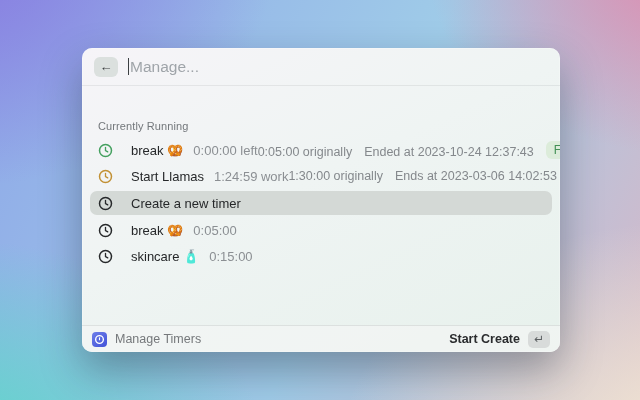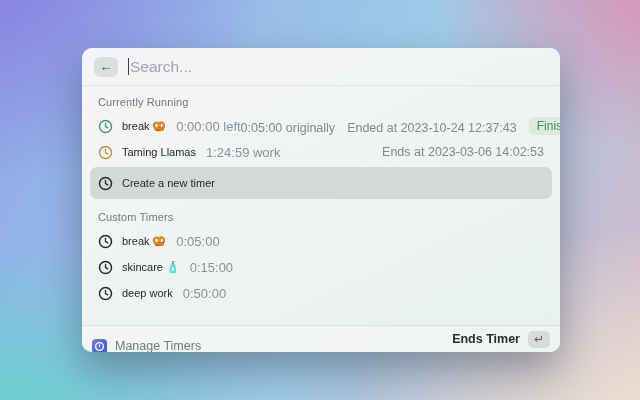--- a/index.html
+++ b/index.html
@@ -24,37 +24,37 @@
   .searchbar { height: 38px; display: flex; align-items: center; padding: 0 12px;
     border-bottom: 1px solid rgba(40,50,50,0.08); }
   .back-btn { width: 24px; height: 20px; border-radius: 6px; background: #dbe0de;
     display: flex; align-items: center; justify-content: center;
     color: #3a3d3e; font-size: 13px; line-height: 1; cursor: pointer; }
   .search-field { display: flex; align-items: center; margin-left: 10px; flex: 1; }
   .caret { width: 1px; height: 17px; background: #3c4043; margin-right: 1px; }
   .placeholder { font-size: 15.5px; color: #9fa4a9; }
   
   .list { padding: 4px 8px 0; }
-  .sec-header { font-size: 11px; color: #73777b; padding: 6px 8px 5px; letter-spacing: 0.1px; }
+  .sec-header { font-size: 11px; color: #73777b; padding: 6px 8px 5px; letter-spacing: 0.1px; margin-top: 24px; }
   .sec-header.second { padding-top: 10px; }
   .row { height: 26px; display: flex; align-items: center; padding: 0 8px; border-radius: 7px; }
-  .row.selected { background: #d4d9d6; height: 32px; margin: 2px 0; }
+  .row.selected { background: #d4d9d6; height: 24px; margin: 2px 0; }
   .clock { display: flex; align-items: center; flex: 0 0 auto; }
   .clock.green { color: #44a05f; }
   .clock.amber { color: #c29135; }
   .clock.dark  { color: #27292b; }
-  .row-title { margin-left: 9px; font-size: 11px; color: #26282a; white-space: nowrap; }
+  .row-title { margin-left: 18px; font-size: 13px; color: #26282a; white-space: nowrap; }
   .row-sub { margin-left: 10px; font-size: 13px; color: #8b8f93; white-space: nowrap; }
   .right-group { margin-left: auto; display: flex; align-items: flex-end; gap: 12px; }
   .meta { font-size: 12.5px; color: #84888c; white-space: nowrap; }
   .badge { font-size: 12px; padding: 2px 8px; border-radius: 6px; font-weight: 500; }
   .badge.finished { background: #dcecda; color: #429055; }
   
   .footer { position: absolute; left: 0; right: 0; bottom: 0; height: 23px;
-    border-top: 1px solid rgba(40,50,50,0.10); display: flex; 
+    border-top: 1px solid rgba(40,50,50,0.10); display: flex; align-items: center;
     padding: 13px 10px; background: rgba(245,246,245,0.55); }
   .app-icon { width: 15px; height: 15px; border-radius: 4px;
     background: linear-gradient(140deg, #6f7fe9 0%, #4152d8 100%);
     display: flex; align-items: center; justify-content: center; }
   .footer-label { margin-left: 8px; font-size: 12.5px; color: #75787b; }
   .footer-right { margin-left: auto; display: flex; align-items: center; }
   .action-label { font-size: 12.5px; font-weight: 700; color: #2a2c2e; }
   .keycap { margin-left: 8px; min-width: 22px; height: 17px; border-radius: 5px;
     background: #d8dbda; color: #5c6062; font-size: 12px;
     display: flex; align-items: center; justify-content: center; padding: 0 4px; }
@@ -63,21 +63,21 @@
 <body>
 
 <div class="window">
 
   <div class="searchbar">
     <div class="back-btn">
       <span>←</span>
     </div>
     <div class="search-field">
       <span class="caret"></span>
-      <span class="placeholder">Search...</span>
+      <span class="placeholder">Manage...</span>
     </div>
   </div>
 
   <div class="list">
 
     <div class="sec-header">Currently Running</div>
 
     <div class="row">
       <span class="clock green">
         <svg viewBox="0 0 16 16" width="15" height="15">
@@ -94,39 +94,39 @@
       </span>
     </div>
 
     <div class="row">
       <span class="clock amber">
         <svg viewBox="0 0 16 16" width="15" height="15">
             <circle cx="8" cy="8" r="6.4" fill="none" stroke="currentColor" stroke-width="1.6"></circle>
             <path d="M8 4.6 V8 L10.4 9.4" fill="none" stroke="currentColor" stroke-width="1.4" stroke-linecap="round"></path>
           </svg>
       </span>
-      <span class="row-title">Taming Llamas</span>
+      <span class="row-title">Start Llamas</span>
       <span class="row-sub">1:24:59 work</span>
       <span class="right-group">
+        <span class="meta">1:30:00 originally</span>
         <span class="meta">Ends at 2023-03-06 14:02:53</span>
 
       </span>
     </div>
 
     <div class="row selected">
       <span class="clock dark">
         <svg viewBox="0 0 16 16" width="15" height="15">
             <circle cx="8" cy="8" r="6.4" fill="none" stroke="currentColor" stroke-width="1.6"></circle>
             <path d="M8 4.6 V8 L10.4 9.4" fill="none" stroke="currentColor" stroke-width="1.4" stroke-linecap="round"></path>
           </svg>
       </span>
       <span class="row-title">Create a new timer</span>
     </div>
 
-    <div class="sec-header second">Custom Timers</div>
 
     <div class="row">
       <span class="clock dark">
         <svg viewBox="0 0 16 16" width="15" height="15">
             <circle cx="8" cy="8" r="6.4" fill="none" stroke="currentColor" stroke-width="1.6"></circle>
             <path d="M8 4.6 V8 L10.4 9.4" fill="none" stroke="currentColor" stroke-width="1.4" stroke-linecap="round"></path>
           </svg>
       </span>
       <span class="row-title">break 🥨</span>
       <span class="row-sub">0:05:00</span>
@@ -138,40 +138,30 @@
         <svg viewBox="0 0 16 16" width="15" height="15">
             <circle cx="8" cy="8" r="6.4" fill="none" stroke="currentColor" stroke-width="1.6"></circle>
             <path d="M8 4.6 V8 L10.4 9.4" fill="none" stroke="currentColor" stroke-width="1.4" stroke-linecap="round"></path>
           </svg>
       </span>
       <span class="row-title">skincare 🧴</span>
       <span class="row-sub">0:15:00</span>
     </div>
 
 
-    <div class="row">
-      <span class="clock dark">
-        <svg viewBox="0 0 16 16" width="15" height="15">
-            <circle cx="8" cy="8" r="6.4" fill="none" stroke="currentColor" stroke-width="1.6"></circle>
-            <path d="M8 4.6 V8 L10.4 9.4" fill="none" stroke="currentColor" stroke-width="1.4" stroke-linecap="round"></path>
-          </svg>
-      </span>
-      <span class="row-title">deep work</span>
-      <span class="row-sub">0:50:00</span>
-    </div>
 
   </div>
 
   <div class="footer">
     <div class="app-icon">
       <svg viewBox="0 0 16 16" width="11" height="11">
           <circle cx="8" cy="8" r="5.6" fill="none" stroke="#ffffff" stroke-width="2"></circle>
           <path d="M8 5.6 V8.4" fill="none" stroke="#ffffff" stroke-width="1.6" stroke-linecap="round"></path>
         </svg>
     </div>
     <span class="footer-label">Manage Timers</span>
     <div class="footer-right">
-      <span class="action-label">Ends Timer</span>
+      <span class="action-label">Start Create</span>
       <span class="keycap">↵</span>
     </div>
   </div>
 
 </div>
 
 </body></html>

